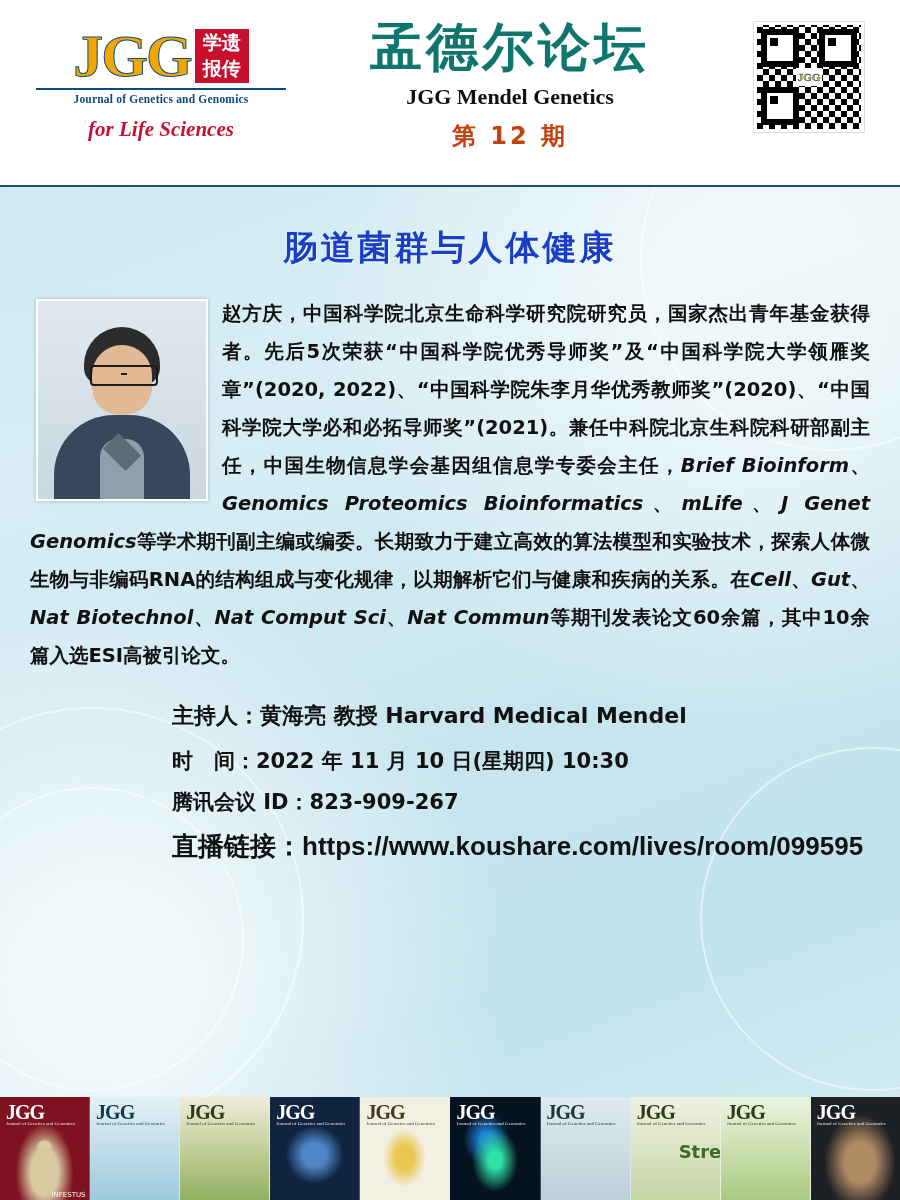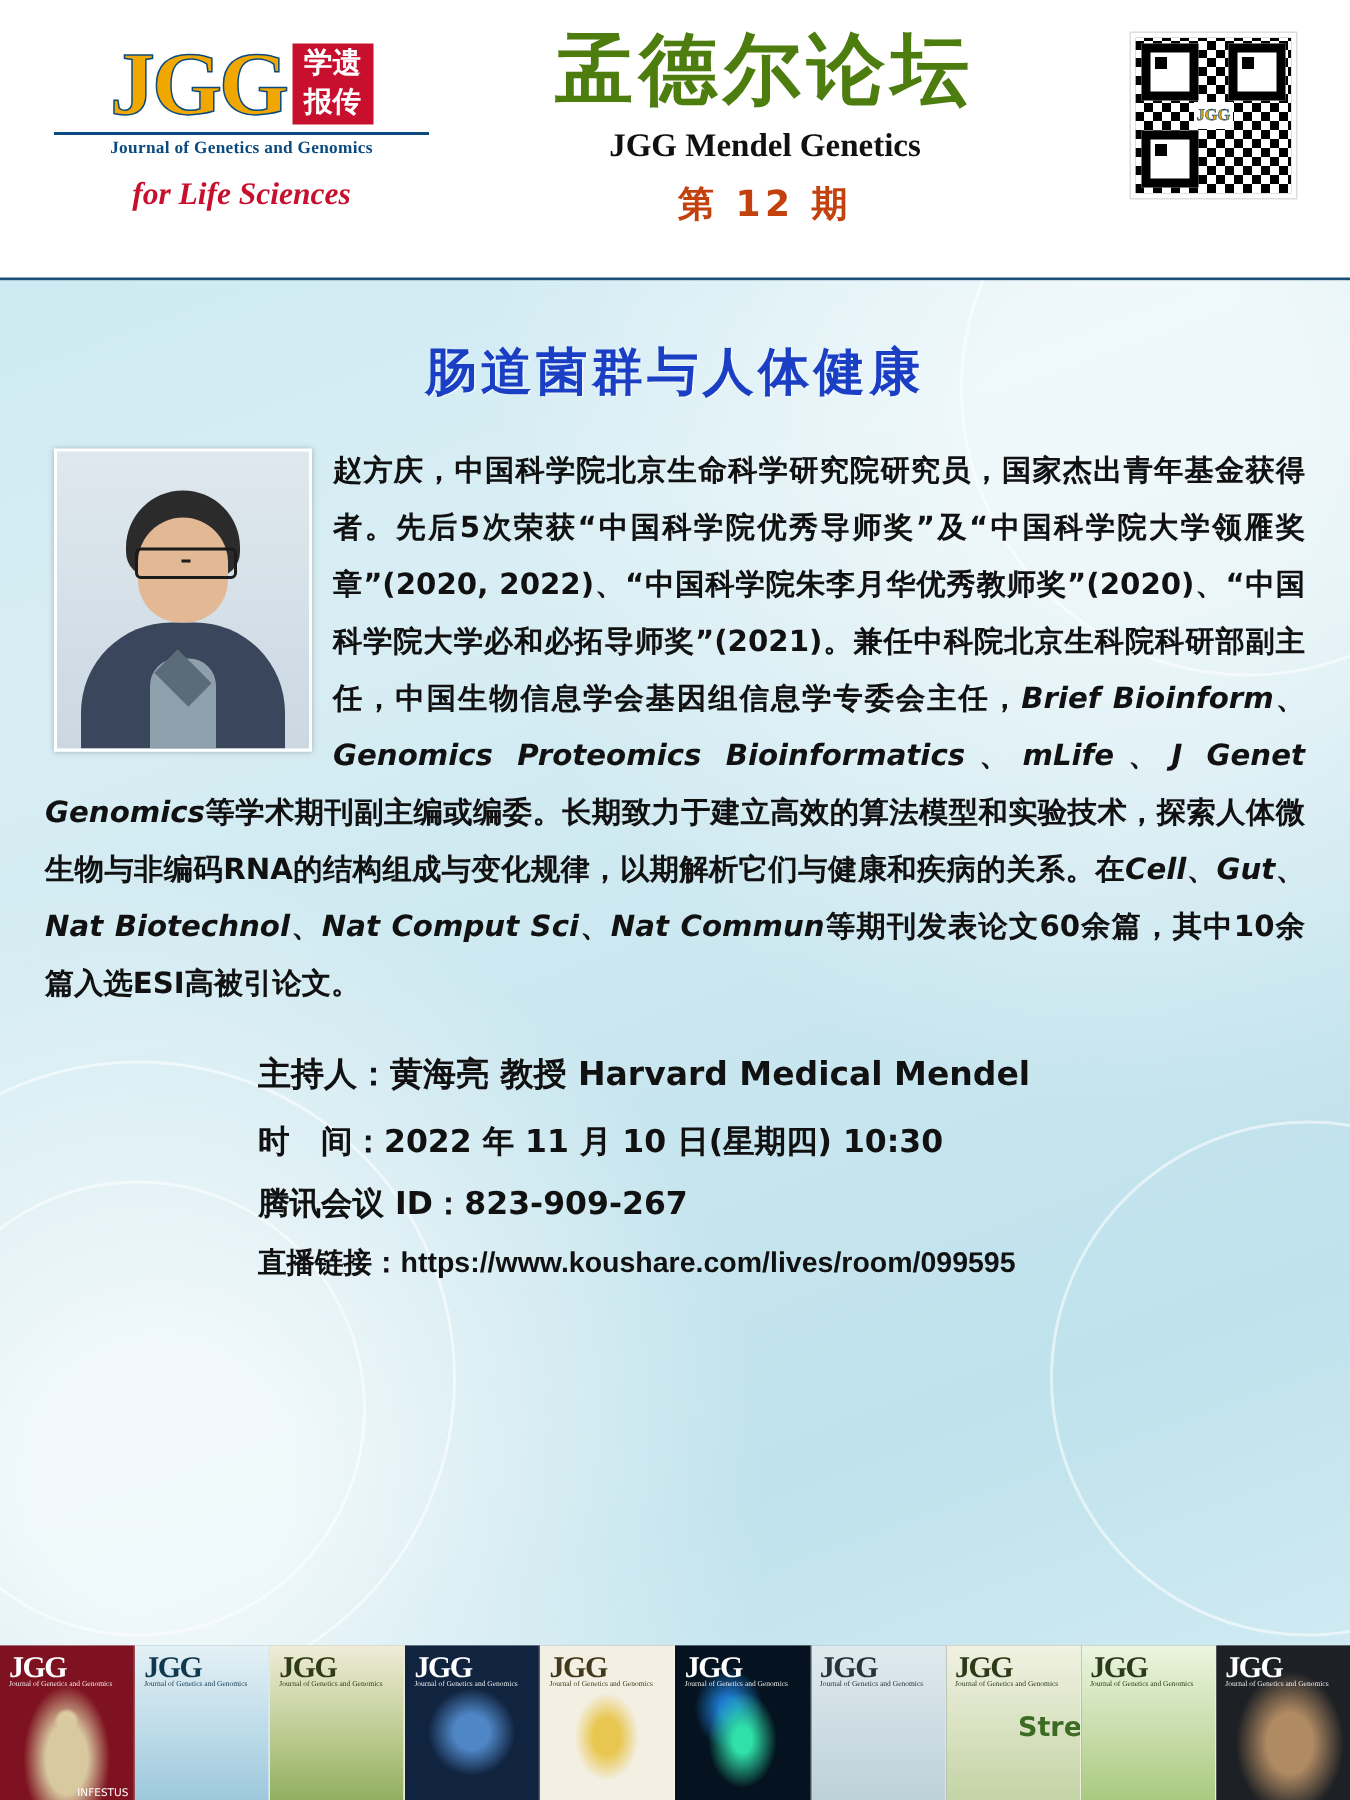--- a/index.html
+++ b/index.html
@@ -88,21 +88,21 @@
     position: absolute;
     left: 290px;
     top: 18px;
     width: 440px;
     text-align: center;
   }
   .cn-title {
     font-family: "DejaVu Sans", sans-serif;
     font-size: 52px;
     font-weight: bold;
-    color: #4d7c0f;
+    color: #0f766e;
     letter-spacing: 4px;
     line-height: 1.15;
   }
   .en-title {
     font-family: "Liberation Serif", serif;
     font-size: 22px;
     font-weight: bold;
     color: #111111;
     margin-top: 6px;
   }
@@ -287,21 +287,21 @@
     font-size: 22px;
     font-weight: bold;
     margin-bottom: 16px;
   }
   .info-row {
     font-size: 21px;
     font-weight: bold;
     margin-bottom: 13px;
   }
   .info-link {
-    font-size: 19px;
+    font-size: 26px;
     font-weight: bold;
   }
   .info-link .url {
     font-family: "Liberation Sans", sans-serif;
     font-weight: bold;
   }
 
   
   .covers {
     display: flex;

